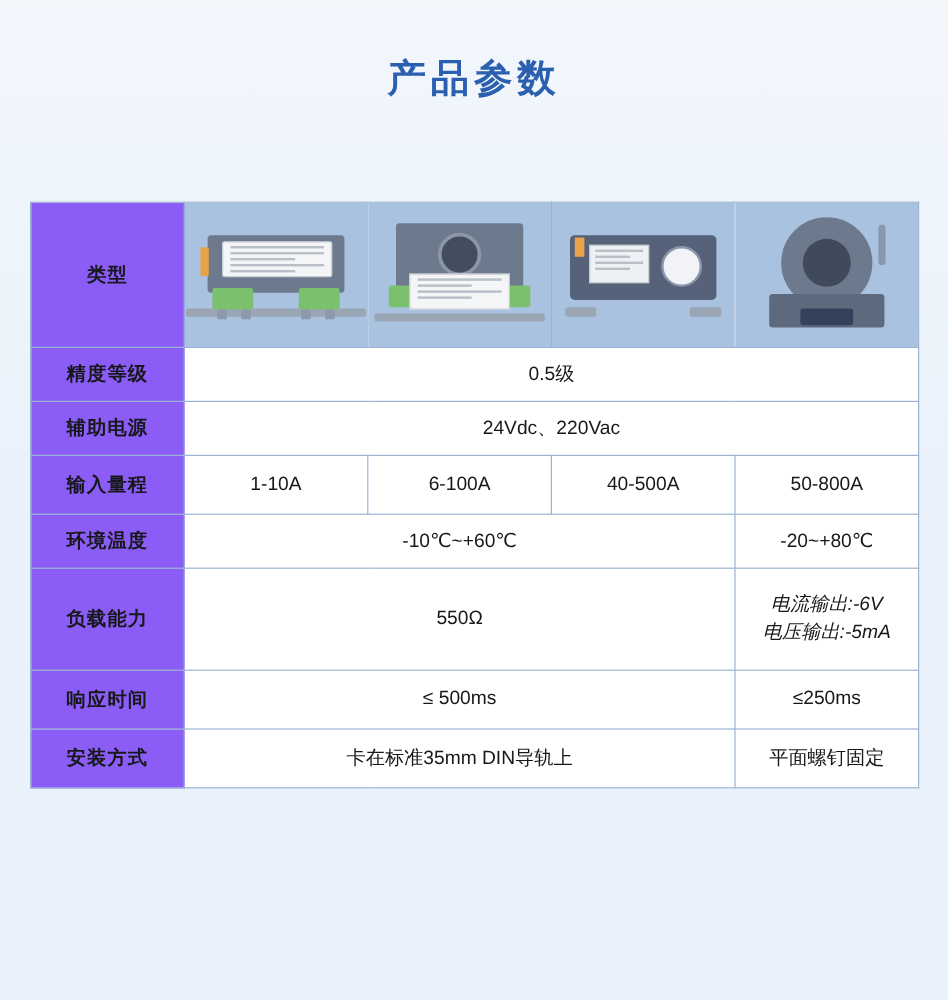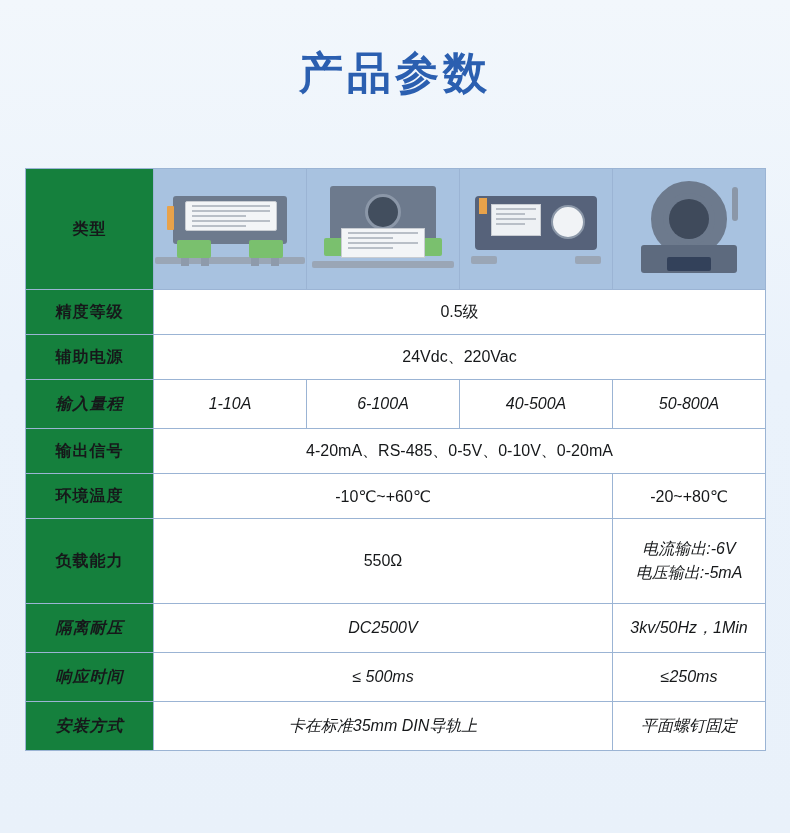--- a/index.html
+++ b/index.html
@@ -17,21 +17,21 @@
   }
   .page {
     position: relative;
     width: 790px;
     height: 833px;
     background: linear-gradient(180deg, #f2f7fc 0%, #eaf2fb 45%, #e9f1fa 100%);
     box-sizing: border-box;
   }
   .title {
     text-align: center;
-    font-size: 44px;
+    font-size: 32px;
     font-weight: bold;
     color: #2b5fb0;
     letter-spacing: 4px;
     padding-top: 44px;
     padding-bottom: 10px;
     font-family: "DejaVu Sans", "Liberation Sans", sans-serif;
   }
   .table-wrap {
     position: absolute;
     left: 25px;
@@ -47,41 +47,41 @@
   }
   table.spec td {
     border: 1px solid #9bb4d4;
     text-align: center;
     vertical-align: middle;
     font-size: 16px;
     color: #16181a;
     padding: 6px 4px;
   }
   td.label {
-    background: #15803d;
+    background: #8b5cf6;
     font-weight: bold;
     font-size: 17px;
     width: 128px;
     color: #101317;
     letter-spacing: 1px;
   }
   tr.imgrow td {
     padding: 0;
   }
   tr.imgrow td.label {
     padding: 6px 4px;
   }
   .imgcell {
     background: #a8c2e0;
     height: 120px;
     position: relative;
     overflow: hidden;
   }
   .rowh-small td { height: 32px; }
-  .rowh-mid td { height: 36px; font-style: italic; }
+  .rowh-mid td { height: 36px; }
   .rowh-load td { height: 72px; }
 
   .two-line span { display: block; line-height: 1.5; font-style: italic; }
 
   
   .prod {
     position: absolute;
     left: 50%;
     top: 50%;
     transform: translate(-50%, -50%);
@@ -293,45 +293,36 @@
         </tr>
 
         <tr class="rowh-mid">
           <td class="label">输入量程</td>
           <td>1-10A</td>
           <td>6-100A</td>
           <td>40-500A</td>
           <td>50-800A</td>
         </tr>
 
-        <tr class="rowh-small">
-          <td class="label">输出信号</td>
-          <td colspan="4">4-20mA、RS-485、0-5V、0-10V、0-20mA</td>
-        </tr>
 
         <tr class="rowh-small">
           <td class="label">环境温度</td>
           <td colspan="3">-10℃~+60℃</td>
           <td>-20~+80℃</td>
         </tr>
 
         <tr class="rowh-load">
           <td class="label">负载能力</td>
           <td colspan="3">550Ω</td>
           <td class="two-line">
             <span>电流输出:-6V</span>
             <span>电压输出:-5mA</span>
           </td>
         </tr>
 
-        <tr class="rowh-mid">
-          <td class="label">隔离耐压</td>
-          <td colspan="3">DC2500V</td>
-          <td>3kv/50Hz，1Min</td>
-        </tr>
 
         <tr class="rowh-mid">
           <td class="label">响应时间</td>
           <td colspan="3">≤ 500ms</td>
           <td>≤250ms</td>
         </tr>
 
 
 
         <tr class="rowh-mid">

